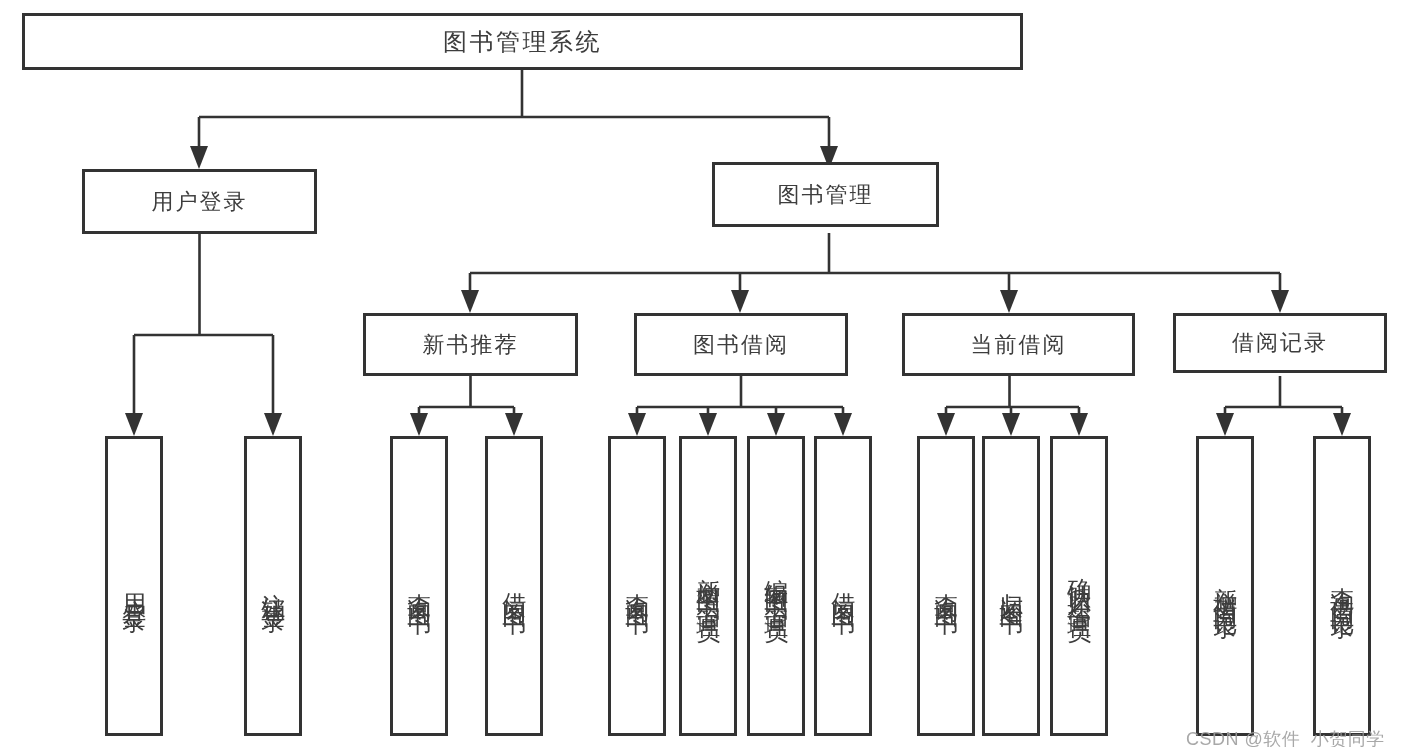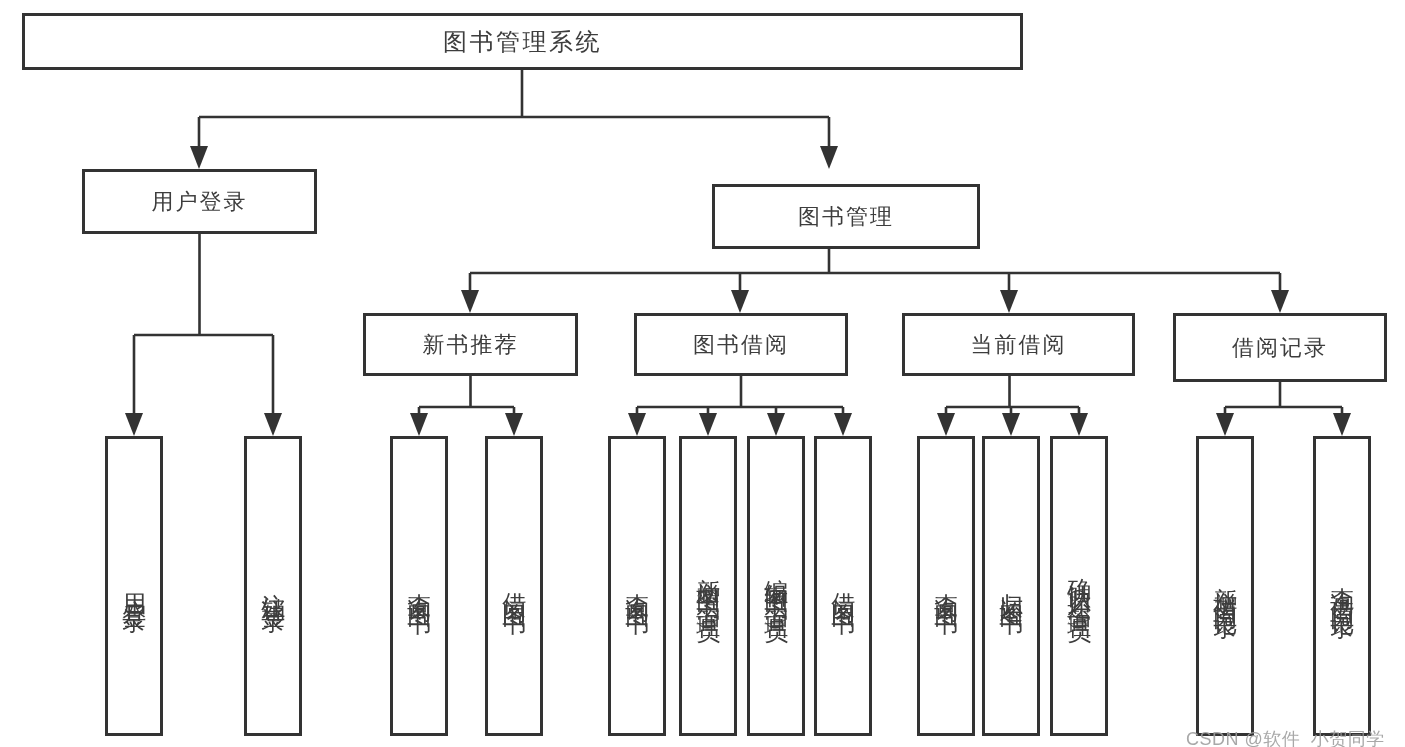--- a/index.html
+++ b/index.html
@@ -100,34 +100,34 @@
     <polygon class="arrow" points="1333,413 1351,413 1342,436"></polygon>
   </svg>
 
   <div class="node root-box" style="left:22px; top:13px; width:1001px; height:57px;">
     <span>图书管理系统</span>
   </div>
 
   <div class="node h-box" style="left:82px; top:169px; width:235px; height:65px;">
     <span>用户登录</span>
   </div>
-  <div class="node h-box" style="left:712px; top:184px; width:268px; height:65px;">
+  <div class="node h-box" style="left:712px; top:162px; width:227px; height:65px;">
     <span>图书管理</span>
   </div>
 
   <div class="node h-box" style="left:634px; top:313px; width:214px; height:63px;">
     <span>图书借阅</span>
   </div>
   <div class="node h-box" style="left:363px; top:313px; width:215px; height:63px;">
     <span>新书推荐</span>
   </div>
   <div class="node h-box" style="left:902px; top:313px; width:233px; height:63px;">
     <span>当前借阅</span>
   </div>
-  <div class="node h-box" style="left:1173px; top:313px; width:214px; height:69px;">
+  <div class="node h-box" style="left:1173px; top:313px; width:214px; height:60px;">
     <span>借阅记录</span>
   </div>
 
   <div class="node leaf-box" style="left:105px; top:436px; width:58px; height:300px;">
     <span class="v-text">用户登录</span>
   </div>
   <div class="node leaf-box" style="left:244px; top:436px; width:58px; height:300px;">
     <span class="v-text">注销登录</span>
   </div>
 

